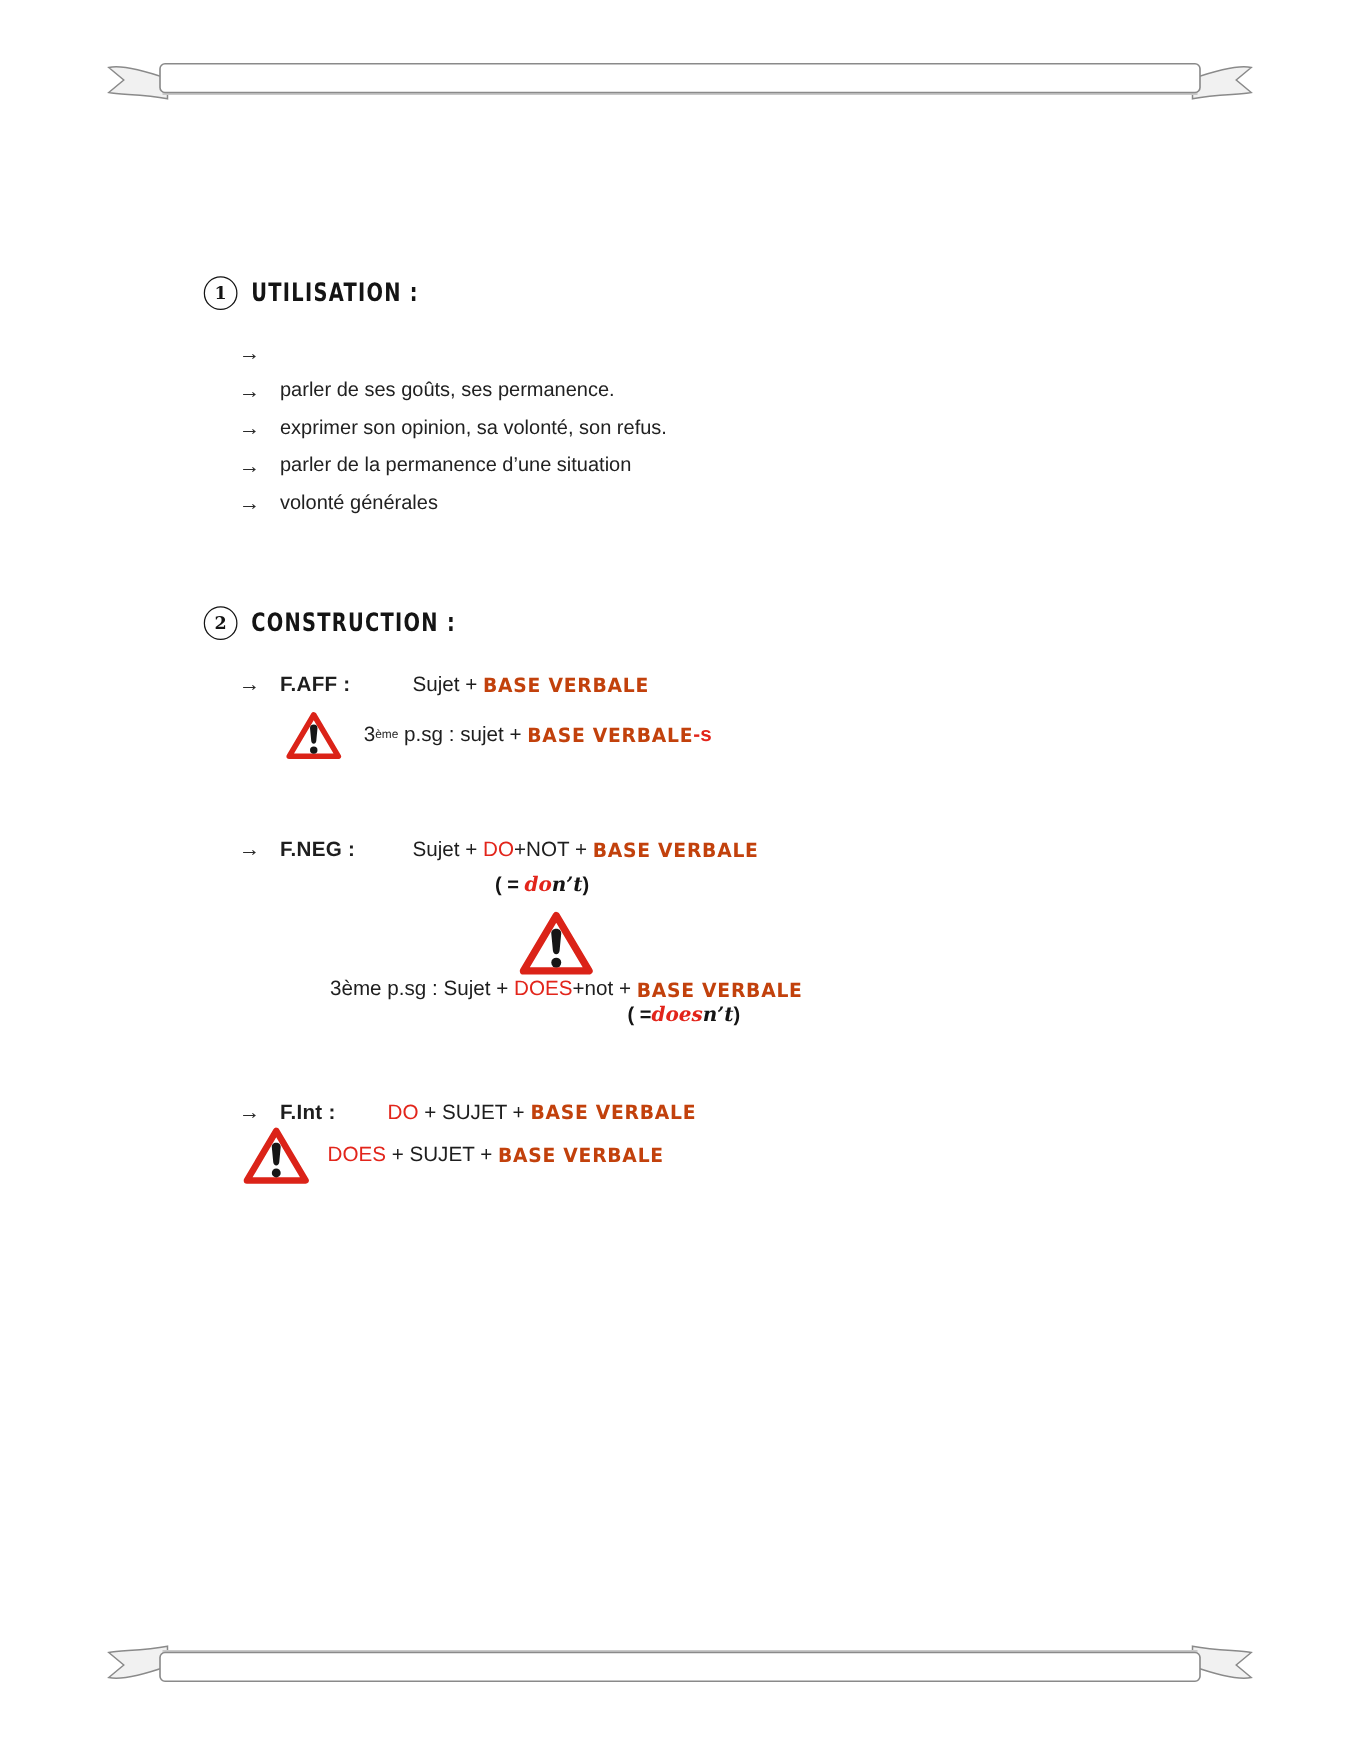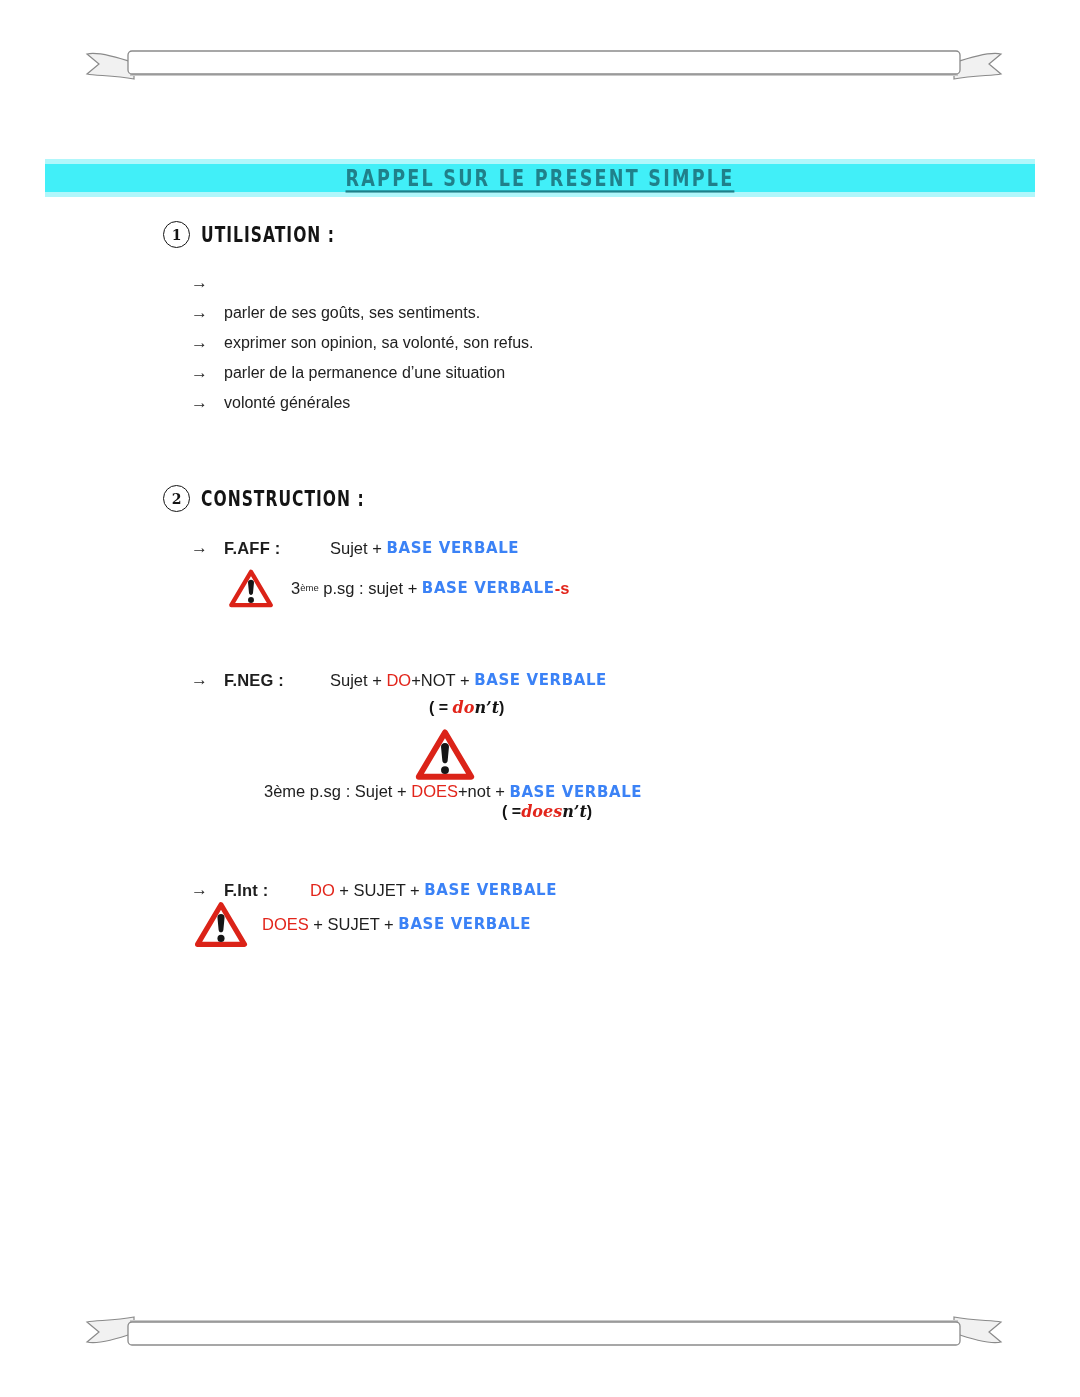--- a/index.html
+++ b/index.html
@@ -43,21 +43,21 @@
   .bullet { display:flex; align-items:center; height:30px; font-size:16px; color:#212121; }
   .arrow { width:33px; font-size:17px; color:#2a2a2a; flex:0 0 33px; }
   .uword { text-decoration:underline; text-underline-offset:3px; }
 
   
   .frow { display:flex; align-items:center; height:30px; font-size:16.5px; }
   .flabel { font-weight:700; width:106px; flex:0 0 106px; letter-spacing:0.2px; }
   .flabel-short { width:86px; flex:0 0 86px; }
   .bv {
     font-family:"DejaVu Sans", sans-serif; font-weight:700; font-size:15px;
-    color:#3b82f6; letter-spacing:0.6px; display:inline-block; transform:scaleY(1.05);
+    color:#c2410c; letter-spacing:0.6px; display:inline-block; transform:scaleY(1.05);
     white-space:pre;
   }
   .red { color:#e2251b; }
   .plain { white-space:pre; }
 
   
   .warnrow { display:flex; align-items:center; }
   .warnrow .wtext { margin-left:17px; font-size:16.5px; display:flex; align-items:center; }
   sup.sup { font-size:9.5px; vertical-align:super; line-height:0; }
 
@@ -72,36 +72,33 @@
 
   <div class="abs" style="left:84px; top:48px;">
     <svg class="ribbon" viewBox="0 0 920 40">
       <path d="M50,15 C30,8 12,4 3,6 L15,16 3,26 C12,28 30,27 50,31 Z" fill="#f1f1f1" stroke="#8a8a8a" stroke-width="1.2"></path>
       <path d="M870,15 C890,8 908,4 917,6 L905,16 917,26 C908,28 890,27 870,31 Z" fill="#f1f1f1" stroke="#8a8a8a" stroke-width="1.2"></path>
       <rect x="46" y="23" width="828" height="5" fill="#c9c9c9"></rect>
       <rect x="44" y="3" width="832" height="23" rx="4" fill="#ffffff" stroke="#8a8a8a" stroke-width="1.3"></rect>
     </svg>
   </div>
 
-  <div class="abs title-banner">
-    <span class="title-text">RAPPEL SUR LE PRESENT SIMPLE</span>
-  </div>
 
   <div class="abs sec-head" style="left:163px; top:221px;">
     <span class="circle-num">1</span>
     <span class="head-text">UTILISATION :</span>
   </div>
 
   <div class="abs" style="left:191px; top:268px;">
     <div class="bullet">
       <span class="arrow">→</span>
     </div>
     <div class="bullet">
       <span class="arrow">→</span>
-      <span>parler de ses goûts, ses sentiments.</span>
+      <span>parler de ses goûts, ses permanence.</span>
     </div>
     <div class="bullet">
       <span class="arrow">→</span>
       <span>exprimer son opinion, sa volonté, son refus.</span>
     </div>
     <div class="bullet">
       <span class="arrow">→</span>
       <span>parler de la permanence d’une situation</span>
     </div>
     <div class="bullet">
@@ -139,21 +136,21 @@
 
   <div class="abs frow" style="left:191px; top:665px;">
     <span class="arrow">→</span>
     <span class="flabel">F.NEG :</span>
     <span class="plain">Sujet + </span>
     <span class="red">DO</span>
     <span class="plain">+NOT + </span>
     <span class="bv">BASE VERBALE</span>
   </div>
 
-  <div class="abs contr" style="left:396px; top:698px;margin-left:33px;"><span>( = </span><span class="script red">do</span><span class="script">n’t</span><span>)</span></div>
+  <div class="abs contr" style="left:396px; top:698px;"><span>( = </span><span class="script red">do</span><span class="script">n’t</span><span>)</span></div>
 
   <div class="abs warnrow" style="left:247px; top:726px;flex-direction:column;">
     <svg width="62" height="56" viewBox="0 0 52 48">
       <path d="M26 5.5 L48.5 43.5 L3.5 43.5 Z" fill="#ffffff" stroke="#db2318" stroke-width="5" stroke-linejoin="round"></path>
       <path d="M26 14.5 C28.2 14.5 29.6 16 29.4 18 L28.3 29.5 C28.15 31 27.2 32 26 32 C24.8 32 23.85 31 23.7 29.5 L22.6 18 C22.4 16 23.8 14.5 26 14.5 Z" fill="#161616"></path>
       <circle cx="26" cy="37.8" r="3.4" fill="#161616"></circle>
     </svg>
     <span class="wtext">
         <span class="plain">3ème p.sg : Sujet + </span>
         <span class="red">DOES</span>

